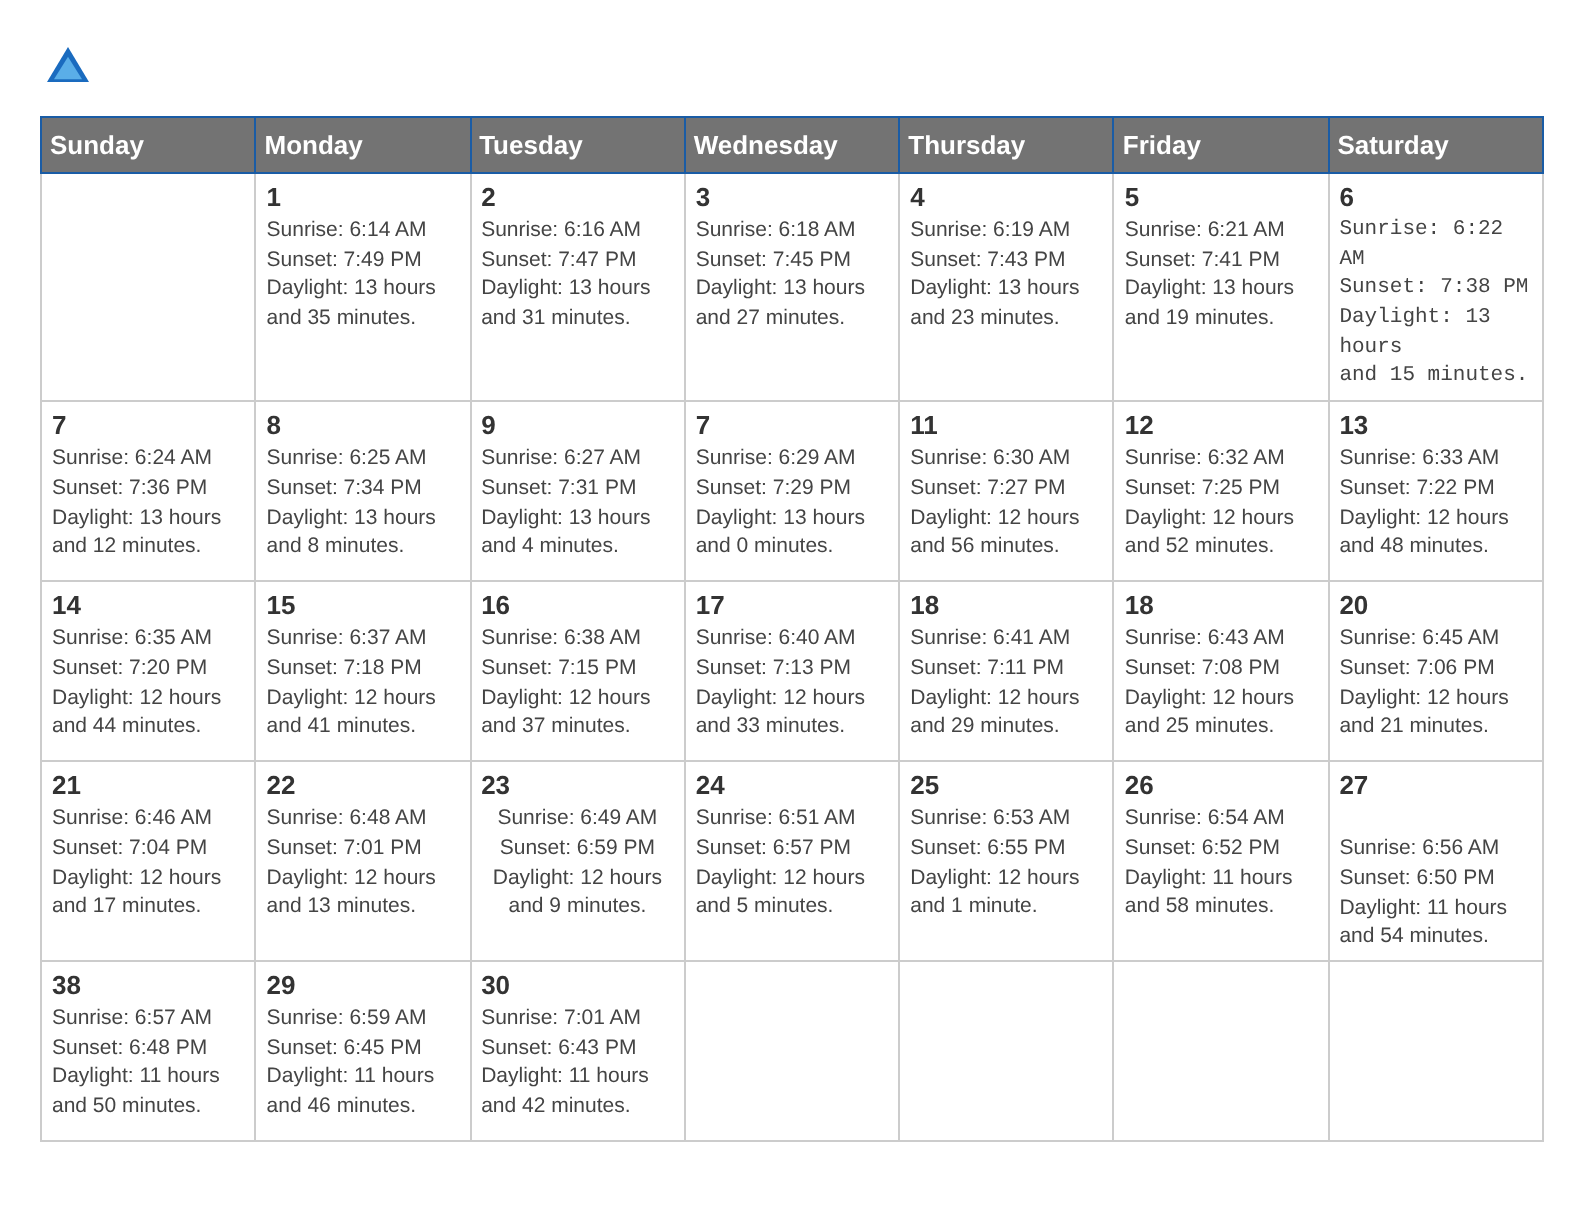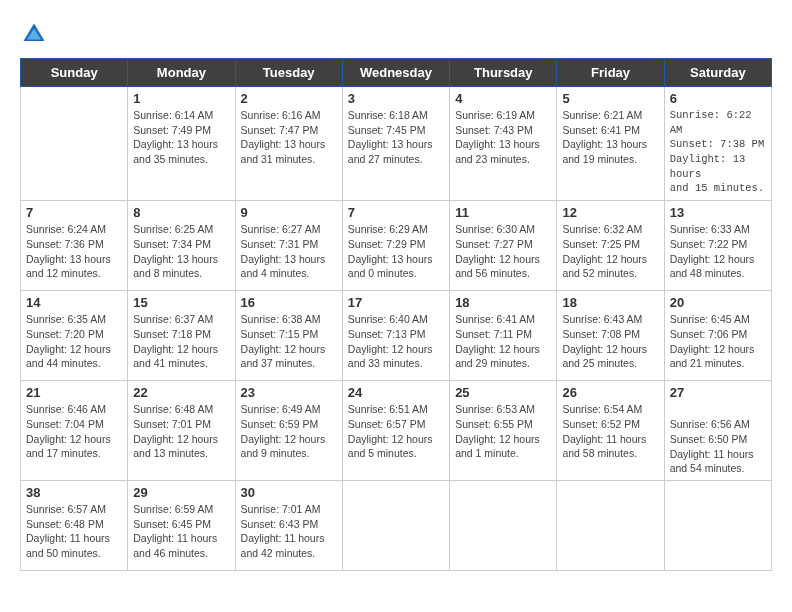--- a/index.html
+++ b/index.html
@@ -43,24 +43,24 @@
     .location {
       font-size: 16px;
       color: #555;
     }
     .calendar {
       width: 100%;
       border-collapse: collapse;
       font-size: 11px;
     }
     .calendar th {
-      background: #404040;
+      background: #737373;
       color: #fff;
       padding: 6px 4px;
-      text-align: center;
+      text-align: left;
       font-size: 13px;
       font-weight: bold;
       border: 1px solid #1a5ca5;
     }
     .calendar td {
       border: 1px solid #ccc;
       vertical-align: top;
       padding: 4px 5px;
       width: 107px;
       height: 90px;
@@ -143,21 +143,21 @@
         <td>
           <span class="day-number">4</span>
           <div class="day-info" style="white-space: pre-line;">Sunrise: 6:19 AM
 Sunset: 7:43 PM
 Daylight: 13 hours
 and 23 minutes.</div>
         </td>
         <td>
           <span class="day-number">5</span>
           <div class="day-info" style="white-space: pre-line;">Sunrise: 6:21 AM
-Sunset: 6:41 PM
+Sunset: 7:41 PM
 Daylight: 13 hours
 and 19 minutes.</div>
         </td>
         <td>
           <span class="day-number">6</span>
           <div class="day-info" style="white-space: pre-line; font-family: Liberation Mono, monospace;">Sunrise: 6:22 AM
 Sunset: 7:38 PM
 Daylight: 13 hours
 and 15 minutes.</div>
         </td>
@@ -274,21 +274,21 @@
         </td>
         <td>
           <span class="day-number">22</span>
           <div class="day-info" style="white-space: pre-line;">Sunrise: 6:48 AM
 Sunset: 7:01 PM
 Daylight: 12 hours
 and 13 minutes.</div>
         </td>
         <td>
           <span class="day-number">23</span>
-          <div class="day-info" style="white-space: pre-line;">Sunrise: 6:49 AM
+          <div class="day-info" style="white-space: pre-line; text-align: center;">Sunrise: 6:49 AM
 Sunset: 6:59 PM
 Daylight: 12 hours
 and 9 minutes.</div>
         </td>
         <td>
           <span class="day-number">24</span>
           <div class="day-info" style="white-space: pre-line;">Sunrise: 6:51 AM
 Sunset: 6:57 PM
 Daylight: 12 hours
 and 5 minutes.</div>

